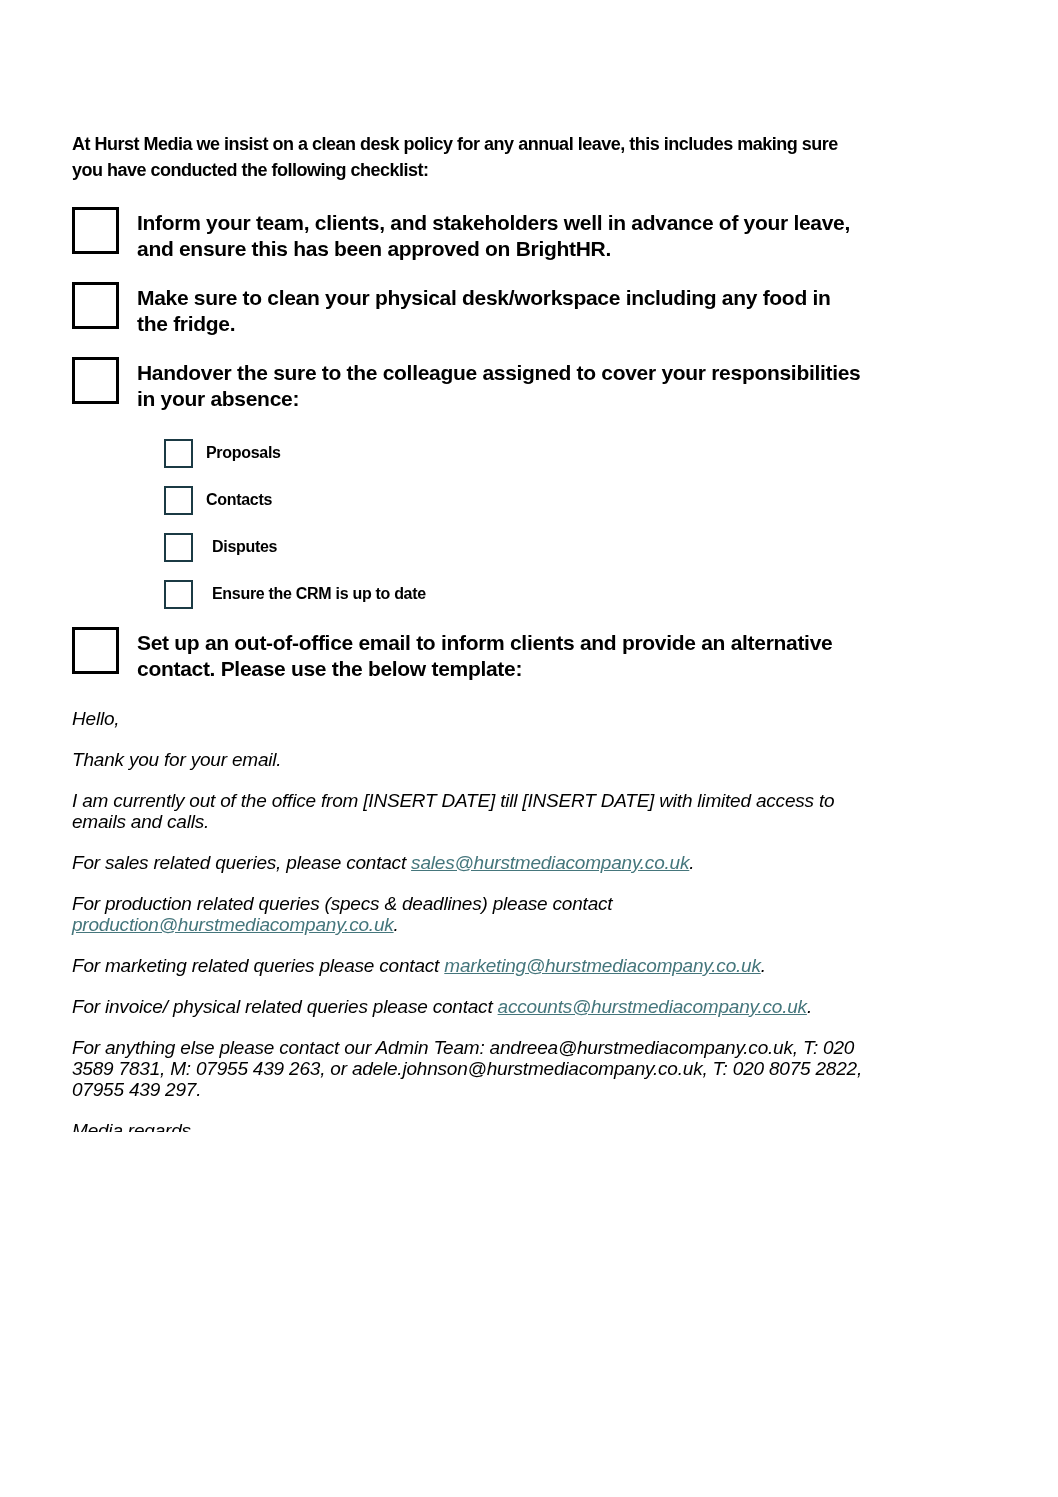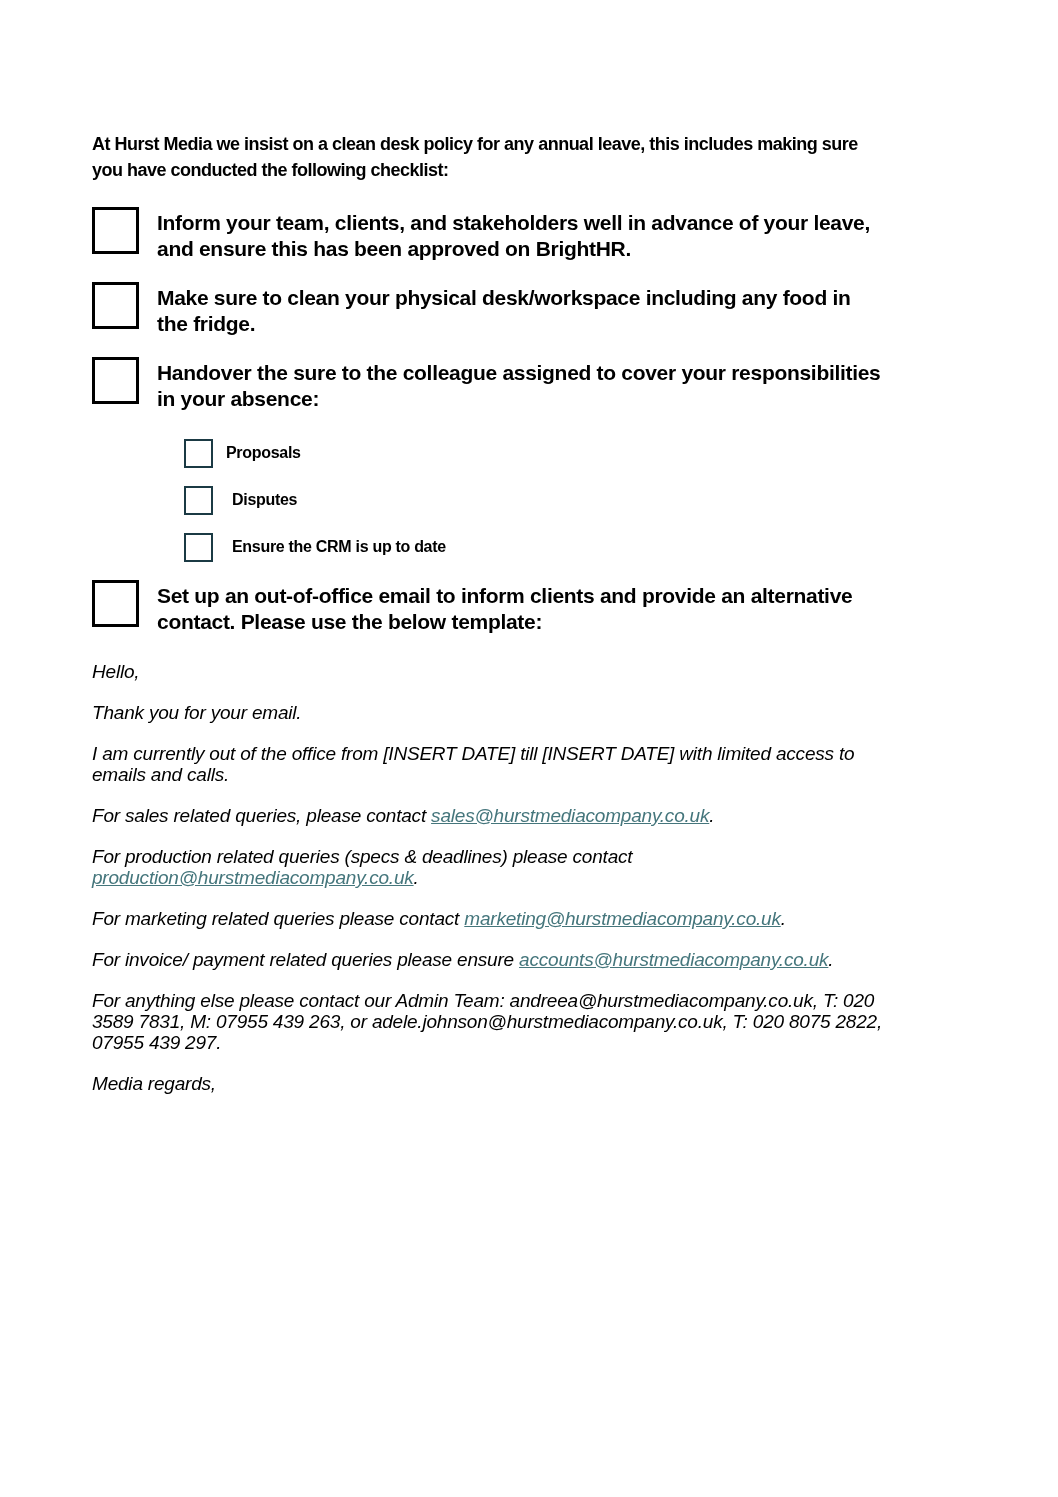--- a/index.html
+++ b/index.html
@@ -6,21 +6,21 @@
     margin: 0;
     padding: 0;
     background: #ffffff;
   }
   .page {
     position: relative;
     width: 1058px;
     height: 1132px;
     background: #ffffff;
     box-sizing: border-box;
-    padding: 131px 120px 0 92px;
+    padding: 131px 120px 0 72px;
     font-family: "Liberation Sans", sans-serif;
     color: #000000;
     overflow: hidden;
   }
   .intro {
     margin: 0 0 24px 0;
     max-width: 780px;
     font-size: 18px;
     font-weight: 700;
     letter-spacing: -0.5px;
@@ -111,20 +111,24 @@
   <div class="check-row">
     <span class="box-lg"></span>
     <span class="row-label">Handover the sure to the colleague assigned to cover your responsibilities in your absence:</span>
   </div>
 
   <div class="sub-list">
     <div class="sub-row">
       <span class="box-sm"></span>
       <span class="sub-label">Proposals</span>
     </div>
+    <div class="sub-row">
+      <span class="box-sm"></span>
+      <span class="sub-label">Contacts</span>
+    </div>
     <div class="sub-row indent-extra">
       <span class="box-sm"></span>
       <span class="sub-label">Disputes</span>
     </div>
     <div class="sub-row indent-extra">
       <span class="box-sm"></span>
       <span class="sub-label">Ensure the CRM is up to date</span>
     </div>
   </div>
 
@@ -137,19 +141,19 @@
     <p>Hello,</p>
     <p>Thank you for your email.</p>
     <p>I am currently out of the office from [INSERT DATE] till [INSERT DATE] with limited access to emails and calls.</p>
 
     <p><span>For sales related queries, please contact </span><a href="#" class="link">sales@hurstmediacompany.co.uk</a><span>.</span></p>
 
     <p><span>For production related queries (specs &amp; deadlines) please contact </span><a href="#" class="link">production@hurstmediacompany.co.uk</a><span>.</span></p>
 
     <p><span>For marketing related queries please contact </span><a href="#" class="link">marketing@hurstmediacompany.co.uk</a><span>.</span></p>
 
-    <p><span>For invoice/ payment related queries please ensure </span><a href="#" class="link">accounts@hurstmediacompany.co.uk</a><span>.</span></p>
+    <p><span>For invoice/ physical related queries please contact </span><a href="#" class="link">accounts@hurstmediacompany.co.uk</a><span>.</span></p>
 
     <p>For anything else please contact our Admin Team: andreea@hurstmediacompany.co.uk, T: 020 3589 7831, M: 07955 439 263, or adele.johnson@hurstmediacompany.co.uk, T: 020 8075 2822, 07955 439 297.</p>
     <p>Media regards,</p>
   </div>
 
 </div>
 
 </body></html>

